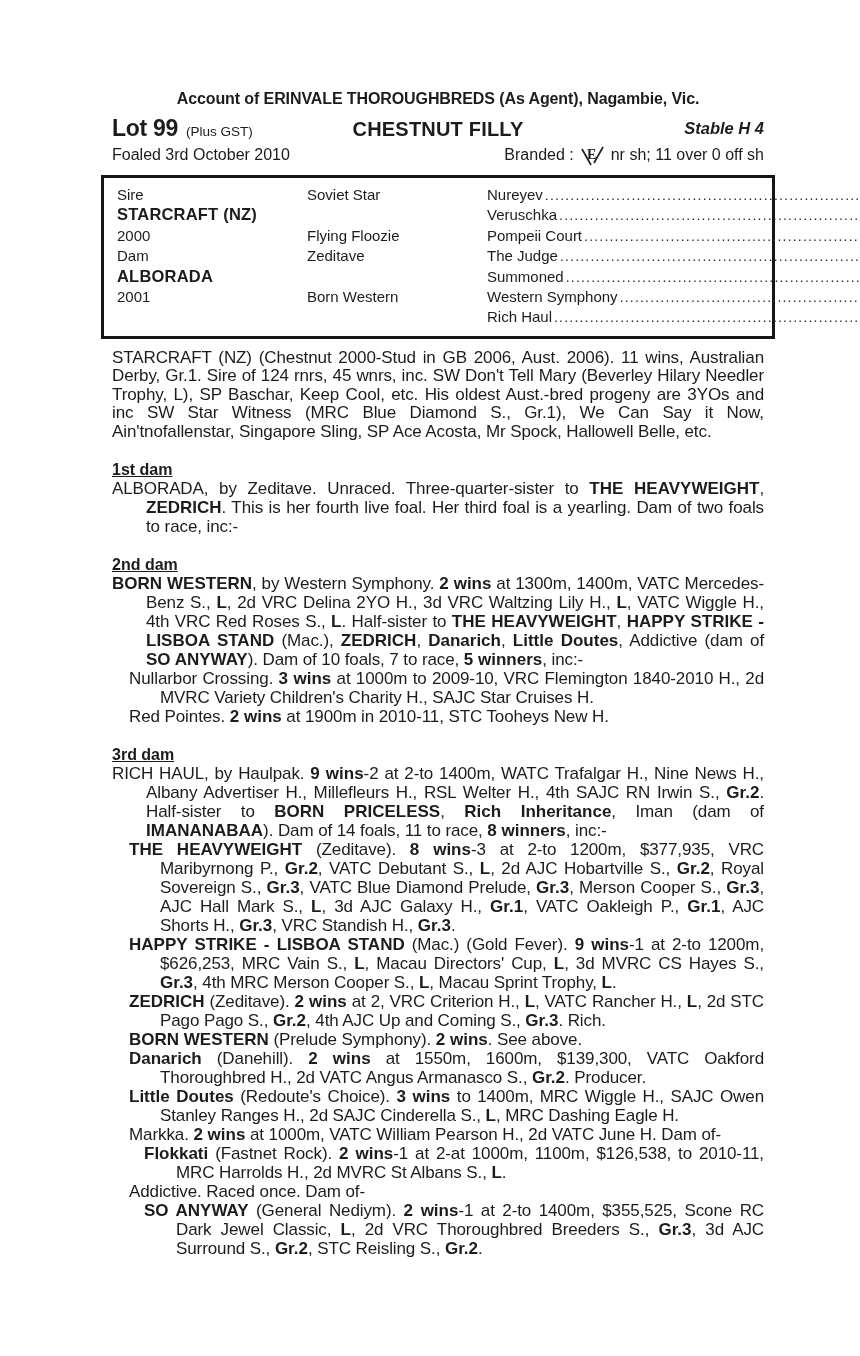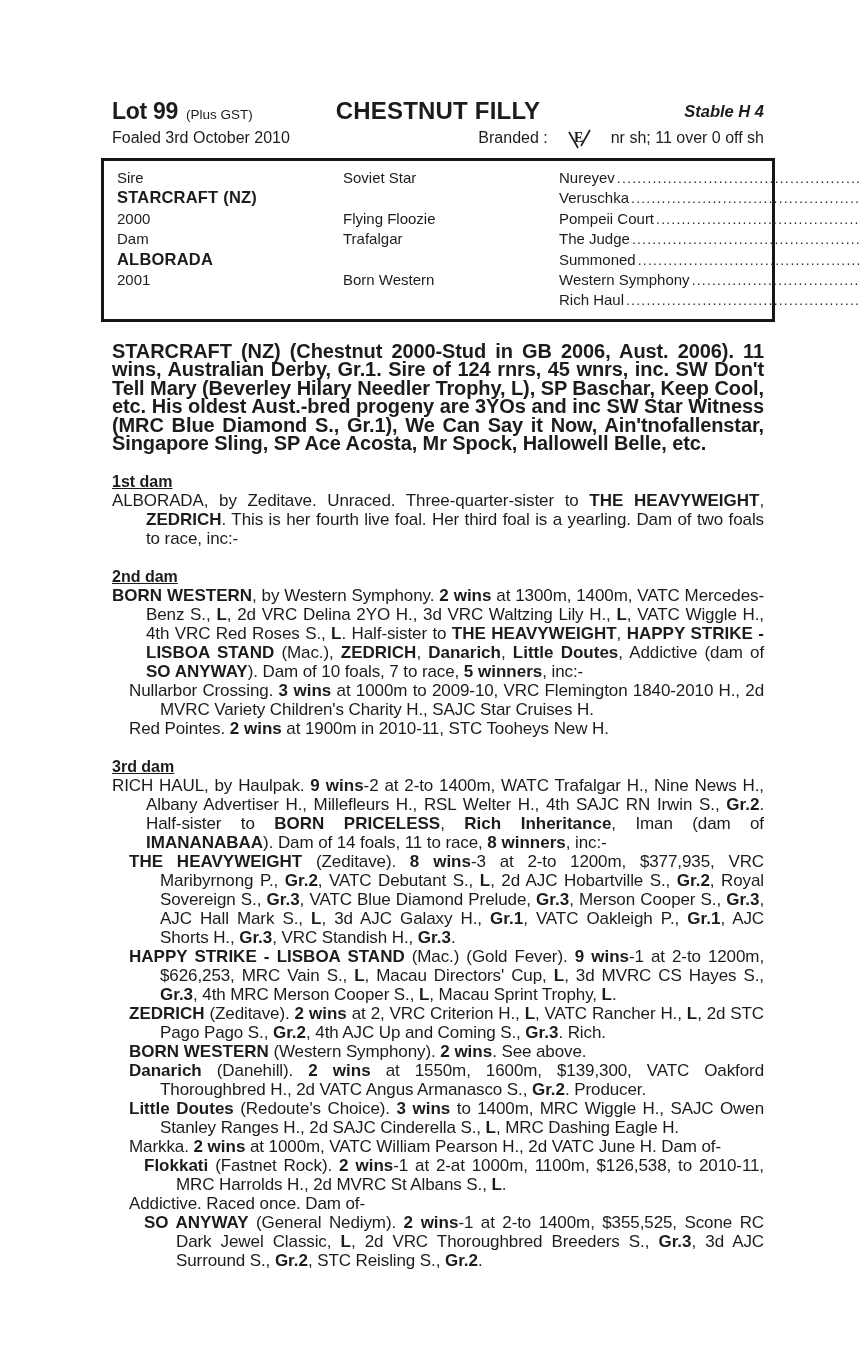--- a/index.html
+++ b/index.html
@@ -10,60 +10,61 @@
     -webkit-font-smoothing:antialiased;
   }
   .page { position:absolute; left:112px; top:90px; width:652px; }
 
   
   .account { text-align:center; font-weight:700; font-size:16px; letter-spacing:-0.1px; }
   .lotline { display:grid; grid-template-columns:1fr auto 1fr; align-items:baseline; margin-top:7px; }
   .lot-left { white-space:nowrap; }
   .lot-num { font-weight:700; font-size:23px; letter-spacing:-0.3px; }
   .lot-gst { font-size:13.5px; margin-left:8px; }
-  .horse-title { font-weight:700; font-size:24px; letter-spacing:0.2px; text-align:center; }
+  .horse-title { font-weight:700; font-size:20px; letter-spacing:0.2px; text-align:center; }
   .stable { font-weight:700; font-size:16.5px; text-align:right; align-self:center;font-style:italic; }
   .foalline { display:flex; justify-content:space-between; align-items:flex-end; font-size:16px; margin-top:3px; }
-  .branded { display:inline-flex; align-items:center; gap:17px; }
+  .branded { display:inline-flex; align-items:center; gap:4px; }
   .brand-svg { display:inline-block; margin:0 1px -3px 1px; }
 
   
   .pedigree {
     border:3px solid #161616; margin:11px -11px 0 -11px;
     padding:7px 11px 8px 13px;
     font-size:15px; line-height:19.4px;
   }
-  .prow { display:grid; grid-template-columns:190px 180px 1fr;gap:36px; }
+  .prow { display:grid; grid-template-columns:190px 180px 1fr; }
   .c1.big { font-weight:700; font-size:16.5px; letter-spacing:0.2px; }
   .c3 { display:flex; align-items:baseline; }
   .c3 .leader { flex:1; overflow:hidden; white-space:nowrap; margin:0 2px; }
   .c3 .leader::after {
     content:"...................................................................................";
     letter-spacing:1.2px; color:#2a2a2a; font-size:14px;
   }
 
   
   .sire-para {
-    font-weight:700; font-size:20px; line-height:18.5px;
-    text-align:justify; margin-top:20px; letter-spacing:-0.1px;
+    font-weight:400; font-size:17px; line-height:18.5px;
+    text-align:justify; margin-top:10px; letter-spacing:-0.1px;
   }
 
   
   .section-heading { font-weight:700; font-size:16px; margin-top:19px; line-height:19px;text-decoration:underline; }
   p.entry { margin:0; font-size:17px; line-height:19px; text-align:justify; letter-spacing:-0.1px; }
   p.entry b { letter-spacing:0; }
   .lvl-dam { padding-left:34px; text-indent:-34px; }
   .lvl-1   { padding-left:48px; text-indent:-31px; }
   .lvl-2   { padding-left:64px; text-indent:-32px; }
 </style>
 </head>
 <body>
 
 <div class="page">
 
+  <div class="account">Account of ERINVALE THOROUGHBREDS (As Agent), Nagambie, Vic.</div>
 
   <div class="lotline">
     <div class="lot-left">
       <span class="lot-num">Lot 99</span><span class="lot-gst">(Plus GST)</span>
     </div>
     <div class="horse-title">CHESTNUT FILLY</div>
     <div class="stable">Stable H 4</div>
   </div>
 
   <div class="foalline">
@@ -99,21 +100,21 @@
     <div class="prow">
       <div class="c1">2000</div>
       <div class="c2">Flying Floozie</div>
       <div class="c3">
           <span>Pompeii Court</span>
           <span class="leader"></span>
         </div>
     </div>
     <div class="prow">
       <div class="c1">Dam</div>
-      <div class="c2">Trafalgar</div>
+      <div class="c2">Zeditave</div>
       <div class="c3">
           <span>The Judge</span>
           <span class="leader"></span>
         </div>
     </div>
     <div class="prow">
       <div class="c1 big">ALBORADA</div>
       <div class="c2"></div>
       <div class="c3">
           <span>Summoned</span>
@@ -146,21 +147,21 @@
   <div class="section-heading">2nd dam</div>
   <p class="entry lvl-dam"><b>BORN WESTERN</b><span>, by Western Symphony. </span><b>2 wins</b><span> at 1300m, 1400m, VATC Mercedes-Benz S., </span><b>L</b><span>, 2d VRC Delina 2YO H., 3d VRC Waltzing Lily H., </span><b>L</b><span>, VATC Wiggle H., 4th VRC Red Roses S., </span><b>L</b><span>. Half-sister to </span><b>THE HEAVYWEIGHT</b><span>, </span><b>HAPPY STRIKE - LISBOA STAND</b><span> (Mac.), </span><b>ZEDRICH</b><span>, </span><b>Danarich</b><span>, </span><b>Little Doutes</b><span>, Addictive (dam of </span><b>SO ANYWAY</b><span>). Dam of 10 foals, 7 to race, </span><b>5 winners</b><span>, inc:-</span></p>
   <p class="entry lvl-1"><span>Nullarbor Crossing. </span><b>3 wins</b><span> at 1000m to 2009-10, VRC Flemington 1840-2010 H., 2d MVRC Variety Children's Charity H., SAJC Star Cruises H.</span></p>
   <p class="entry lvl-1"><span>Red Pointes. </span><b>2 wins</b><span> at 1900m in 2010-11, STC Tooheys New H.</span></p>
 
   <div class="section-heading">3rd dam</div>
   <p class="entry lvl-dam"><span>RICH HAUL, by Haulpak. </span><b>9 wins</b><span>-2 at 2-to 1400m, WATC Trafalgar H., Nine News H., Albany Advertiser H., Millefleurs H., RSL Welter H., 4th SAJC RN Irwin S., </span><b>Gr.2</b><span>. Half-sister to </span><b>BORN PRICELESS</b><span>, </span><b>Rich Inheritance</b><span>, Iman (dam of </span><b>IMANANABAA</b><span>). Dam of 14 foals, 11 to race, </span><b>8 winners</b><span>, inc:-</span></p>
   <p class="entry lvl-1"><b>THE HEAVYWEIGHT</b><span> (Zeditave). </span><b>8 wins</b><span>-3 at 2-to 1200m, $377,935, VRC Maribyrnong P., </span><b>Gr.2</b><span>, VATC Debutant S., </span><b>L</b><span>, 2d AJC Hobartville S., </span><b>Gr.2</b><span>, Royal Sovereign S., </span><b>Gr.3</b><span>, VATC Blue Diamond Prelude, </span><b>Gr.3</b><span>, Merson Cooper S., </span><b>Gr.3</b><span>, AJC Hall Mark S., </span><b>L</b><span>, 3d AJC Galaxy H., </span><b>Gr.1</b><span>, VATC Oakleigh P., </span><b>Gr.1</b><span>, AJC Shorts H., </span><b>Gr.3</b><span>, VRC Standish H., </span><b>Gr.3</b><span>.</span></p>
   <p class="entry lvl-1"><b>HAPPY STRIKE - LISBOA STAND</b><span> (Mac.) (Gold Fever). </span><b>9 wins</b><span>-1 at 2-to 1200m, $626,253, MRC Vain S., </span><b>L</b><span>, Macau Directors' Cup, </span><b>L</b><span>, 3d MVRC CS Hayes S., </span><b>Gr.3</b><span>, 4th MRC Merson Cooper S., </span><b>L</b><span>, Macau Sprint Trophy, </span><b>L</b><span>.</span></p>
   <p class="entry lvl-1"><b>ZEDRICH</b><span> (Zeditave). </span><b>2 wins</b><span> at 2, VRC Criterion H., </span><b>L</b><span>, VATC Rancher H., </span><b>L</b><span>, 2d STC Pago Pago S., </span><b>Gr.2</b><span>, 4th AJC Up and Coming S., </span><b>Gr.3</b><span>. Rich.</span></p>
-  <p class="entry lvl-1"><b>BORN WESTERN</b><span> (Western Symphony). </span><b>2 wins</b><span>. See above.</span></p>
+  <p class="entry lvl-1"><b>BORN WESTERN</b><span> (Prelude Symphony). </span><b>2 wins</b><span>. See above.</span></p>
   <p class="entry lvl-1"><b>Danarich</b><span> (Danehill). </span><b>2 wins</b><span> at 1550m, 1600m, $139,300, VATC Oakford Thoroughbred H., 2d VATC Angus Armanasco S., </span><b>Gr.2</b><span>. Producer.</span></p>
   <p class="entry lvl-1"><b>Little Doutes</b><span> (Redoute's Choice). </span><b>3 wins</b><span> to 1400m, MRC Wiggle H., SAJC Owen Stanley Ranges H., 2d SAJC Cinderella S., </span><b>L</b><span>, MRC Dashing Eagle H.</span></p>
   <p class="entry lvl-1"><span>Markka. </span><b>2 wins</b><span> at 1000m, VATC William Pearson H., 2d VATC June H. Dam of-</span></p>
   <p class="entry lvl-2"><b>Flokkati</b><span> (Fastnet Rock). </span><b>2 wins</b><span>-1 at 2-at 1000m, 1100m, $126,538, to 2010-11, MRC Harrolds H., 2d MVRC St Albans S., </span><b>L</b><span>.</span></p>
   <p class="entry lvl-1"><span>Addictive. Raced once. Dam of-</span></p>
   <p class="entry lvl-2"><b>SO ANYWAY</b><span> (General Nediym). </span><b>2 wins</b><span>-1 at 2-to 1400m, $355,525, Scone RC Dark Jewel Classic, </span><b>L</b><span>, 2d VRC Thoroughbred Breeders S., </span><b>Gr.3</b><span>, 3d AJC Surround S., </span><b>Gr.2</b><span>, STC Reisling S., </span><b>Gr.2</b><span>.</span></p>
 
 </div>
 
 </body></html>

